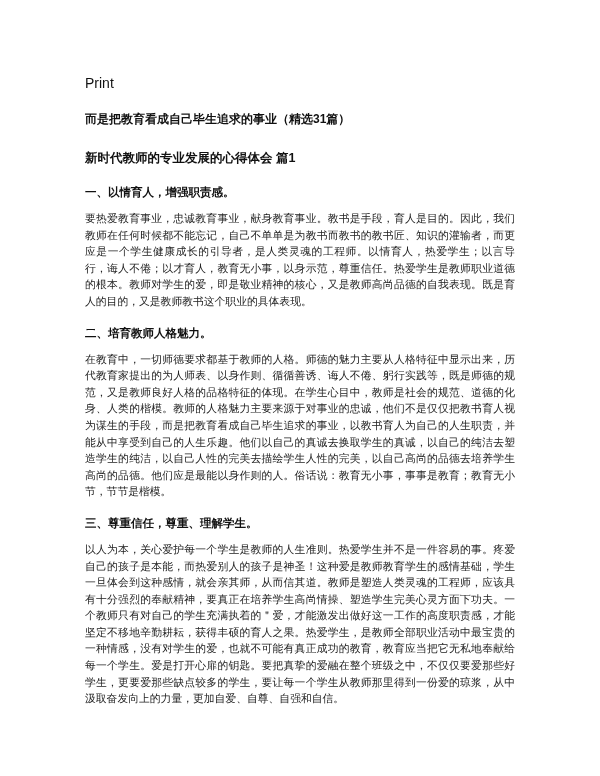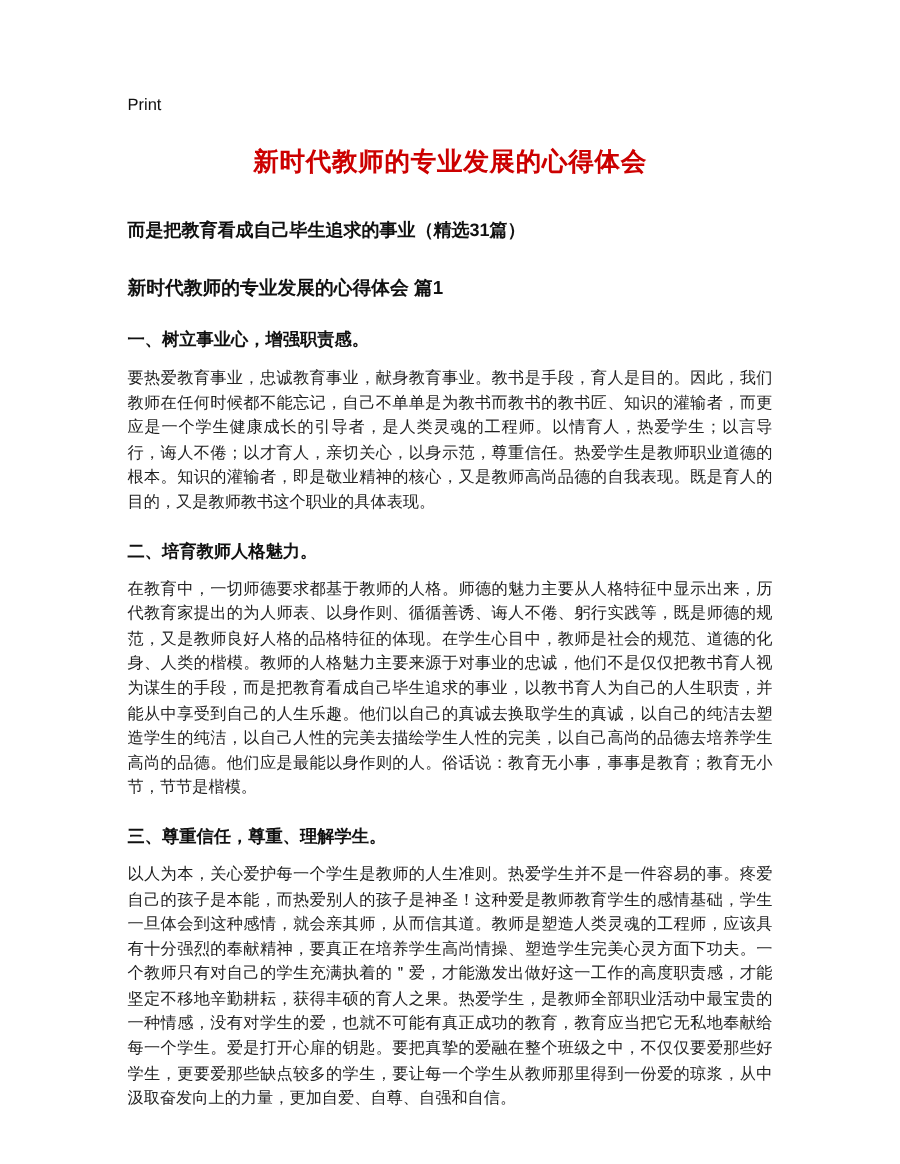--- a/index.html
+++ b/index.html
@@ -10,25 +10,26 @@
     font-family: "Liberation Sans", "DejaVu Sans", sans-serif;
   }
   .page {
     width: 600px;
     min-height: 776px;
     background: #ffffff;
     padding: 60px 85px 40px 85px;
   }
   .print-link {
     display: inline-block;
-    font-size: 11px;
+    font-size: 14px;
     color: #111111;
     margin-bottom: 20px;
     text-decoration: none;
     cursor: pointer;
+    margin-top: 15px;
   }
   .doc-title {
     color: #cc0000;
     font-size: 17px;
     font-weight: bold;
     text-align: center;
     margin: 0 0 26px 0;
     letter-spacing: 0.5px;
   }
   .doc-subtitle {
@@ -58,29 +59,28 @@
     word-break: break-all;
   }
 </style>
 </head>
 <body>
 
 <div class="page">
 
   <a class="print-link">Print</a>
 
-  <h1 class="doc-title">新时代教师的专业发展的心得体会</h1>
 
   <div class="doc-subtitle">而是把教育看成自己毕生追求的事业（精选31篇）</div>
 
   <div class="article-heading">新时代教师的专业发展的心得体会 篇1</div>
 
   <div>
-    <div class="section-heading">一、树立事业心，增强职责感。</div>
-    <p class="para">要热爱教育事业，忠诚教育事业，献身教育事业。教书是手段，育人是目的。因此，我们教师在任何时候都不能忘记，自己不单单是为教书而教书的教书匠、知识的灌输者，而更应是一个学生健康成长的引导者，是人类灵魂的工程师。以情育人，热爱学生；以言导行，诲人不倦；以才育人，亲切关心，以身示范，尊重信任。热爱学生是教师职业道德的根本。知识的灌输者，即是敬业精神的核心，又是教师高尚品德的自我表现。既是育人的目的，又是教师教书这个职业的具体表现。</p>
+    <div class="section-heading">一、以情育人，增强职责感。</div>
+    <p class="para">要热爱教育事业，忠诚教育事业，献身教育事业。教书是手段，育人是目的。因此，我们教师在任何时候都不能忘记，自己不单单是为教书而教书的教书匠、知识的灌输者，而更应是一个学生健康成长的引导者，是人类灵魂的工程师。以情育人，热爱学生；以言导行，诲人不倦；以才育人，教育无小事，以身示范，尊重信任。热爱学生是教师职业道德的根本。教师对学生的爱，即是敬业精神的核心，又是教师高尚品德的自我表现。既是育人的目的，又是教师教书这个职业的具体表现。</p>
   </div>
 
   <div>
     <div class="section-heading">二、培育教师人格魅力。</div>
     <p class="para">在教育中，一切师德要求都基于教师的人格。师德的魅力主要从人格特征中显示出来，历代教育家提出的为人师表、以身作则、循循善诱、诲人不倦、躬行实践等，既是师德的规范，又是教师良好人格的品格特征的体现。在学生心目中，教师是社会的规范、道德的化身、人类的楷模。教师的人格魅力主要来源于对事业的忠诚，他们不是仅仅把教书育人视为谋生的手段，而是把教育看成自己毕生追求的事业，以教书育人为自己的人生职责，并能从中享受到自己的人生乐趣。他们以自己的真诚去换取学生的真诚，以自己的纯洁去塑造学生的纯洁，以自己人性的完美去描绘学生人性的完美，以自己高尚的品德去培养学生高尚的品德。他们应是最能以身作则的人。俗话说：教育无小事，事事是教育；教育无小节，节节是楷模。</p>
   </div>
 
   <div>
     <div class="section-heading">三、尊重信任，尊重、理解学生。</div>
     <p class="para">以人为本，关心爱护每一个学生是教师的人生准则。热爱学生并不是一件容易的事。疼爱自己的孩子是本能，而热爱别人的孩子是神圣！这种爱是教师教育学生的感情基础，学生一旦体会到这种感情，就会亲其师，从而信其道。教师是塑造人类灵魂的工程师，应该具有十分强烈的奉献精神，要真正在培养学生高尚情操、塑造学生完美心灵方面下功夫。一个教师只有对自己的学生充满执着的＂爱，才能激发出做好这一工作的高度职责感，才能坚定不移地辛勤耕耘，获得丰硕的育人之果。热爱学生，是教师全部职业活动中最宝贵的一种情感，没有对学生的爱，也就不可能有真正成功的教育，教育应当把它无私地奉献给每一个学生。爱是打开心扉的钥匙。要把真挚的爱融在整个班级之中，不仅仅要爱那些好学生，更要爱那些缺点较多的学生，要让每一个学生从教师那里得到一份爱的琼浆，从中汲取奋发向上的力量，更加自爱、自尊、自强和自信。</p>

